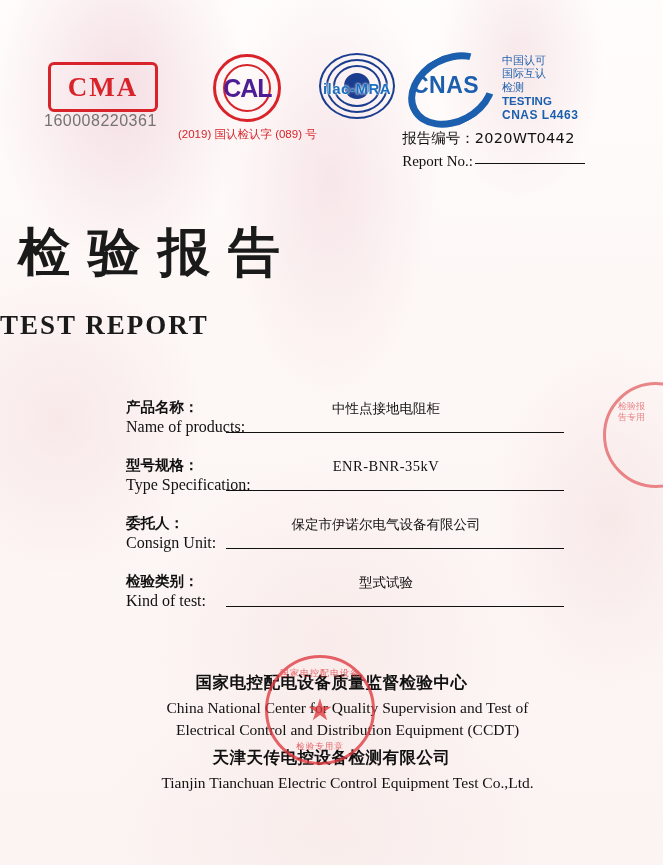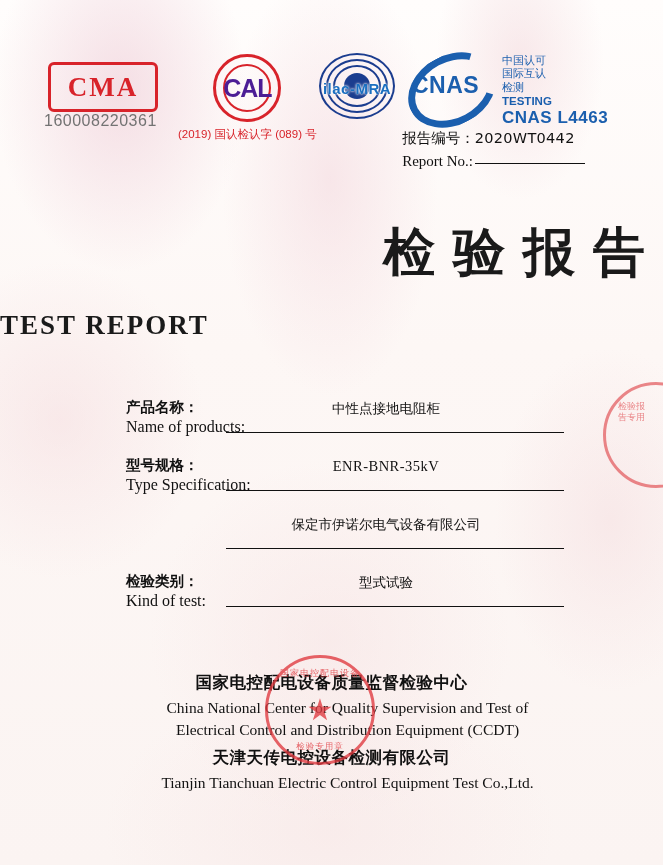--- a/index.html
+++ b/index.html
@@ -161,21 +161,21 @@
   .cnas-lines {
     margin-left: 12px;
     color: #1b5fae;
     font-size: 11.5px;
     line-height: 1.22;
     font-family: "Liberation Sans", sans-serif;
     font-weight: bold;
     white-space: nowrap;
   }
   .cnas-lines .cn { font-family: "DejaVu Sans", sans-serif; font-weight: normal; font-size: 11px;}
-  .cnas-id { font-size: 17px; letter-spacing: 0.5px; }
+  .cnas-id { font-size: 12px; letter-spacing: 0.5px; }
 
   
   .report-no {
     position: absolute;
     right: 78px;
     top: 128px;
     text-align: left;
     line-height: 1.5;
   }
   .report-no .cn-line {
@@ -195,21 +195,21 @@
     width: 110px;
     border-bottom: 1px solid #111;
     margin-left: 2px;
     vertical-align: 2px;
   }
 
   
   .title-cn {
     position: absolute;
     top: 218px; left: 0; right: 0;
-    text-align: right;
+    text-align: left;
     font-family: "DejaVu Sans", sans-serif;
     font-weight: bold;
     font-size: 52px;
     letter-spacing: 18px;
     text-indent: 18px;
     color: #1a1a1a;
   }
   .title-en {
     position: absolute;
     top: 310px; left: 0; right: 0;
@@ -421,20 +421,24 @@
     <div class="field">
       <div class="labels">
         <div class="lbl-cn">型号规格：</div>
         <div class="lbl-en">Type Specification:</div>
       </div>
       <div class="value latin">ENR-BNR-35kV</div>
       <div class="rule"></div>
     </div>
 
     <div class="field">
+      <div class="labels">
+        <div class="lbl-cn">委托人：</div>
+        <div class="lbl-en">Consign Unit:</div>
+      </div>
       <div class="value">保定市伊诺尔电气设备有限公司</div>
       <div class="rule"></div>
     </div>
 
     <div class="field">
       <div class="labels">
         <div class="lbl-cn">检验类别：</div>
         <div class="lbl-en">Kind of test:</div>
       </div>
       <div class="value">型式试验</div>

